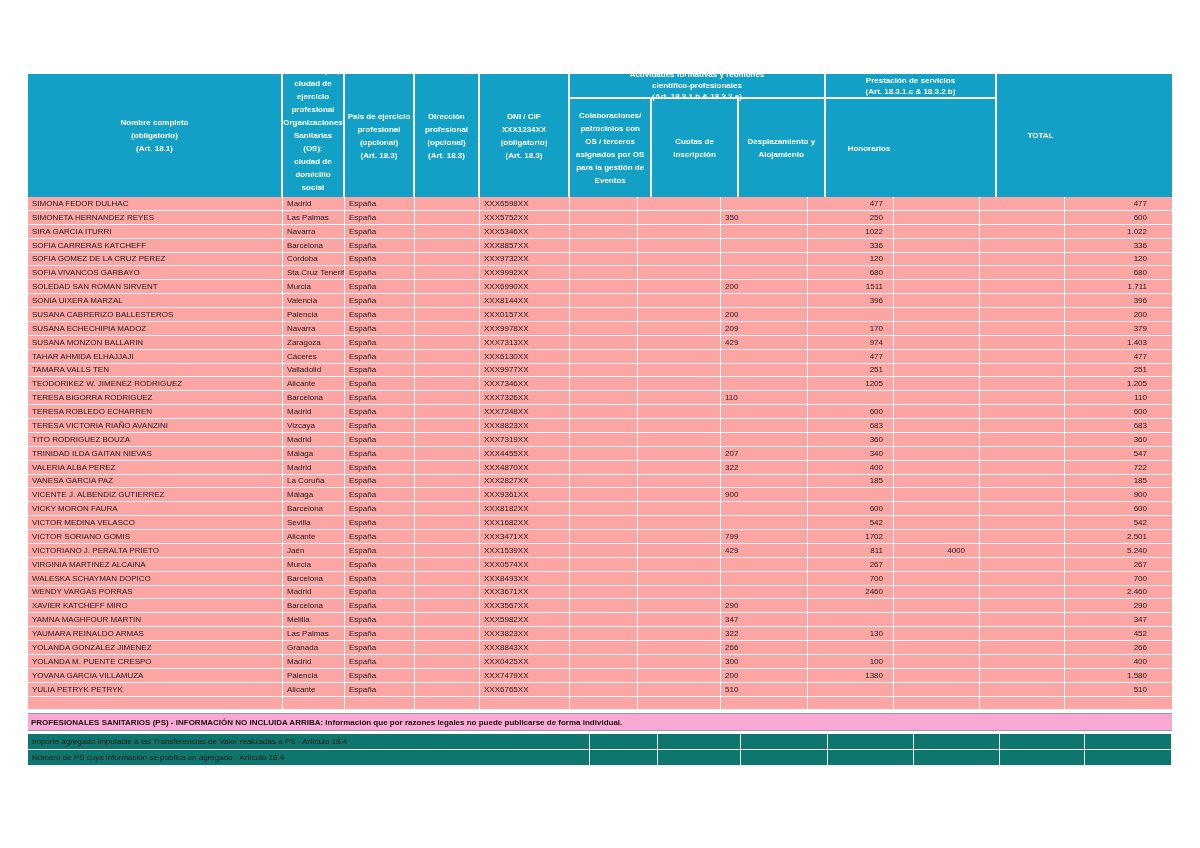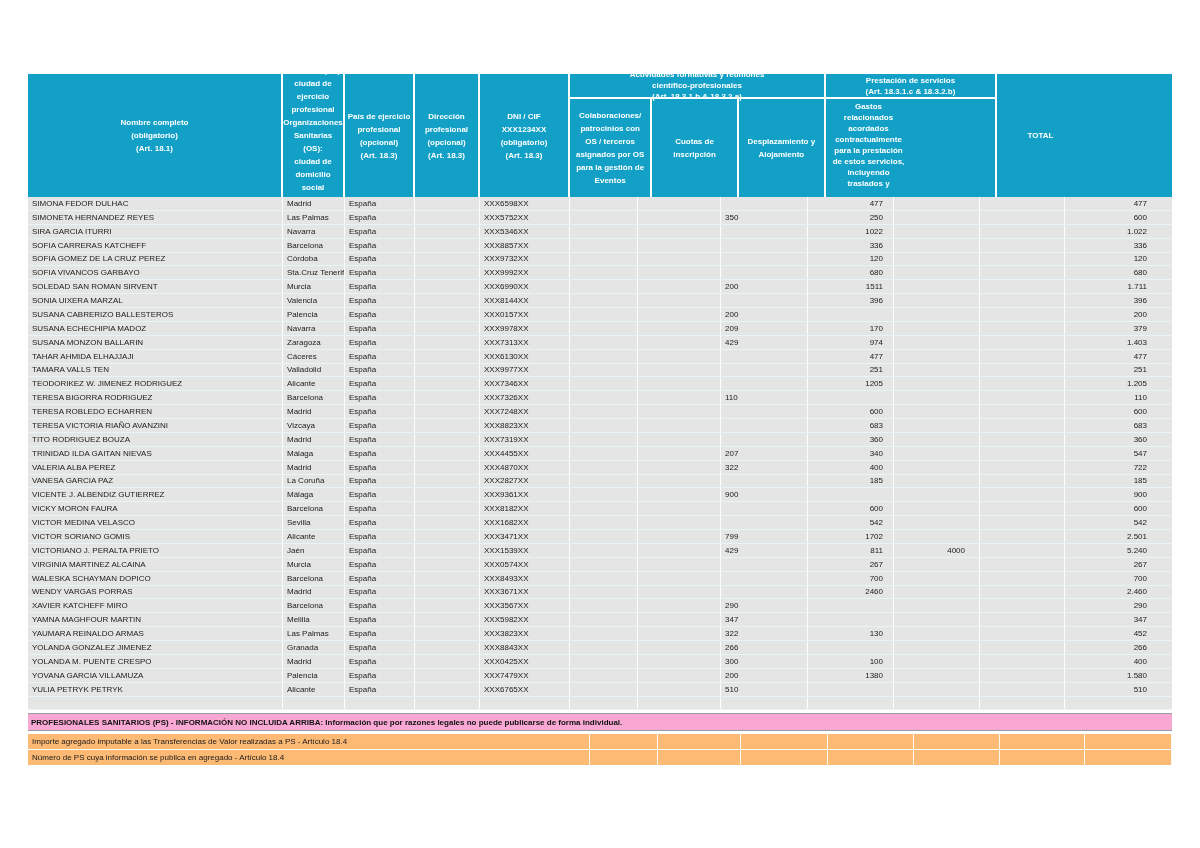--- a/index.html
+++ b/index.html
@@ -24,35 +24,35 @@
   .hgroup .gtitle { height:25px; border-bottom:2px solid #ffffff; display:flex;
            align-items:center; justify-content:center; color:#fff; font-weight:bold;
            font-size:8px; line-height:11px; text-align:center; white-space:pre-line; }
   .hgroup .gcols { display:flex; flex:1; }
   .hgroup .hcell { height:100%; }
   .hcell.tight { line-height:11px; align-items:flex-start; padding-top:2px; }
   .thead .last { border-right:none; }
   .gcols .hcell:last-child { border-right:none; }
 
   
-  .trow { display:flex; height:13.888px; background:#e5e5e5;
+  .trow { display:flex; height:13.888px; background:#fca5a5;
           border-bottom:1px solid #E9F4FA; font-size:8px; }
   .cell { height:100%; display:flex; align-items:center; overflow:hidden;
           border-right:1px solid rgba(255,255,255,0.9); white-space:nowrap; }
   .cell.last { border-right:none; }
   .al { justify-content:flex-start; padding-left:4px; }
   .ar { justify-content:flex-end; }
   .pr5 { padding-right:5px; } .pr10 { padding-right:10px; } .pr14 { padding-right:14px; }
 
   
   .spacer { height:3px; background:#ffffff; }
   .band { height:18px; background:#f9a8d4; border-top:1px solid #8FA0A6;
           border-bottom:1px solid #8FA0A6; display:flex; align-items:center;
           padding-left:3px; font-size:8px; font-weight:bold; color:#111; }
-  .frow { display:flex; height:16px; background:#fdba74; border-bottom:1px solid #ffffff;
+  .frow { display:flex; height:16px; background:#0f766e; border-bottom:1px solid #ffffff;
           font-size:8px; }
   .frow .cell { border-right:1px solid rgba(255,255,255,0.9); }
 </style>
 </head>
 <body>
 
 <div class="page">
   <div class="table">
 
     <div class="thead">
@@ -97,28 +97,21 @@
 inscripción</div>
           <div class="hcell w9">Desplazamiento y
 Alojamiento</div>
         </div>
       </div>
 
       <div class="hgroup wg2">
         <div class="gtitle">Prestación de servicios
 (Art. 18.3.1.c &amp; 18.3.2.b)</div>
         <div class="gcols">
-          <div class="hcell w11 tight">Gastos
-relacionados
-acordados
-contractualmente
-para la prestación
-de estos servicios,
-incluyendo
-traslados y</div>
+          <div class="hcell w10">Honorarios</div>
         </div>
       </div>
 
       <div class="hcell w12 last">TOTAL</div>
     </div>
 
     <div id="tbody">
         <div class="trow">
           <div class="cell w1 al">SIMONA FEDOR DULHAC</div>
           <div class="cell w2 al">Madrid</div>

